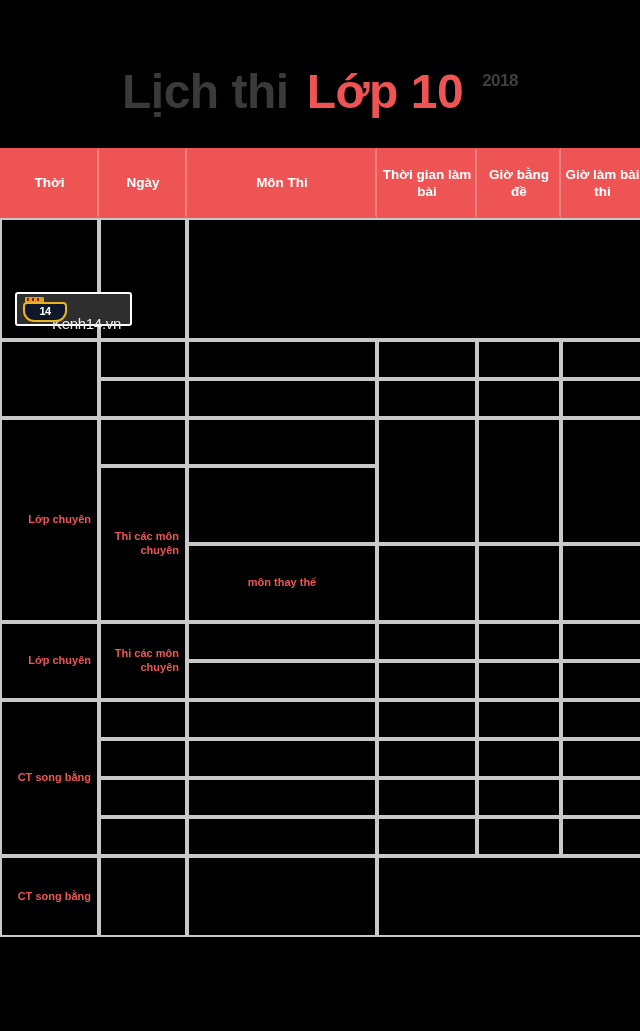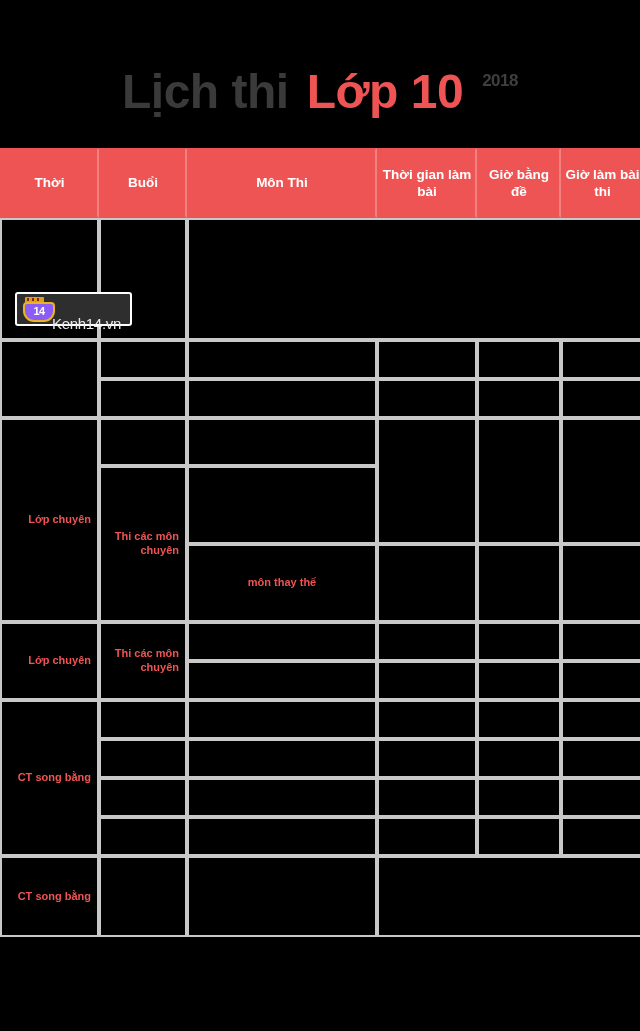--- a/index.html
+++ b/index.html
@@ -140,23 +140,23 @@
     position: absolute;
     left: 2px; top: 1px;
     width: 2px; height: 3px;
     background: #8c1f1f;
     box-shadow: 5px 0 0 #8c1f1f, 10px 0 0 #8c1f1f;
   }
   .wm-shield {
     position: absolute;
     bottom: 0;
     left: 0;
-    width: 32px;
+    width: 44px;
     height: 20px;
-    background: #8b5cf6;
+    background: #0f172a;
     border: 2.5px solid #e8b422;
     border-radius: 4px 4px 11px 11px;
     display: flex;
     align-items: center;
     justify-content: center;
   }
   .wm-14 {
     font-size: 11px;
     font-weight: bold;
     color: #ffffff;
@@ -191,21 +191,21 @@
       <col style="width:88px">
       <col style="width:190px">
       <col style="width:100px">
       <col style="width:84px">
       <col style="width:83px">
     </colgroup>
 
     <thead>
       <tr>
         <th>Thời</th>
-        <th>Buổi</th>
+        <th>Ngày</th>
         <th>Môn Thi</th>
         <th>Thời gian làm bài</th>
         <th>Giờ bằng đề</th>
         <th>Giờ làm bài thi</th>
       </tr>
     </thead>
 
     <tbody>
 
       <tr>

